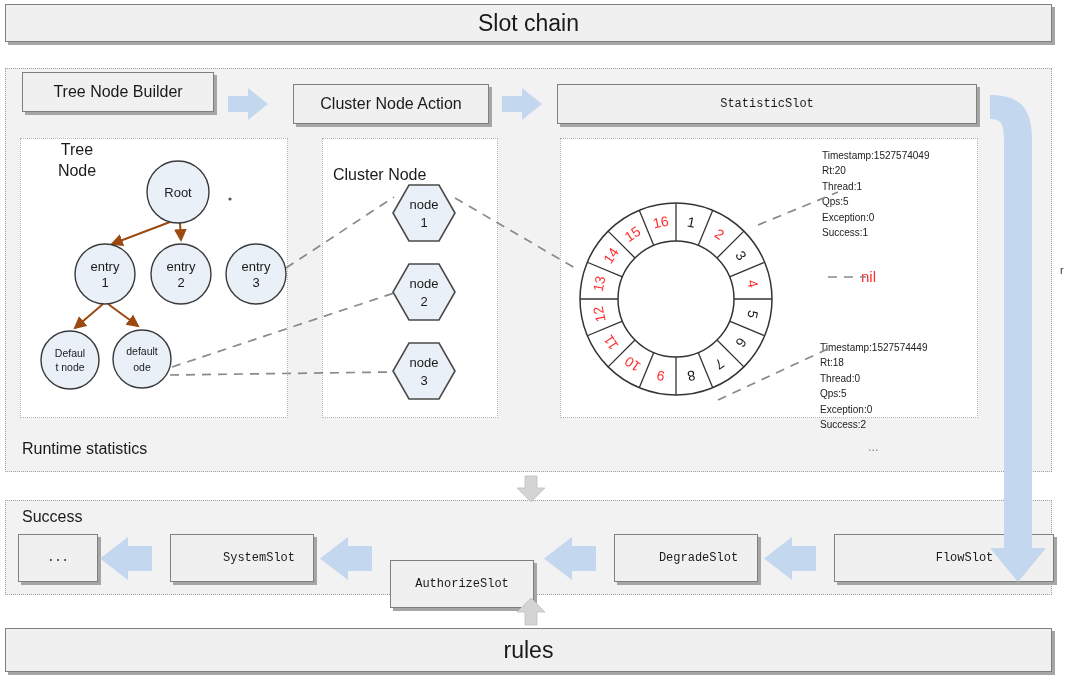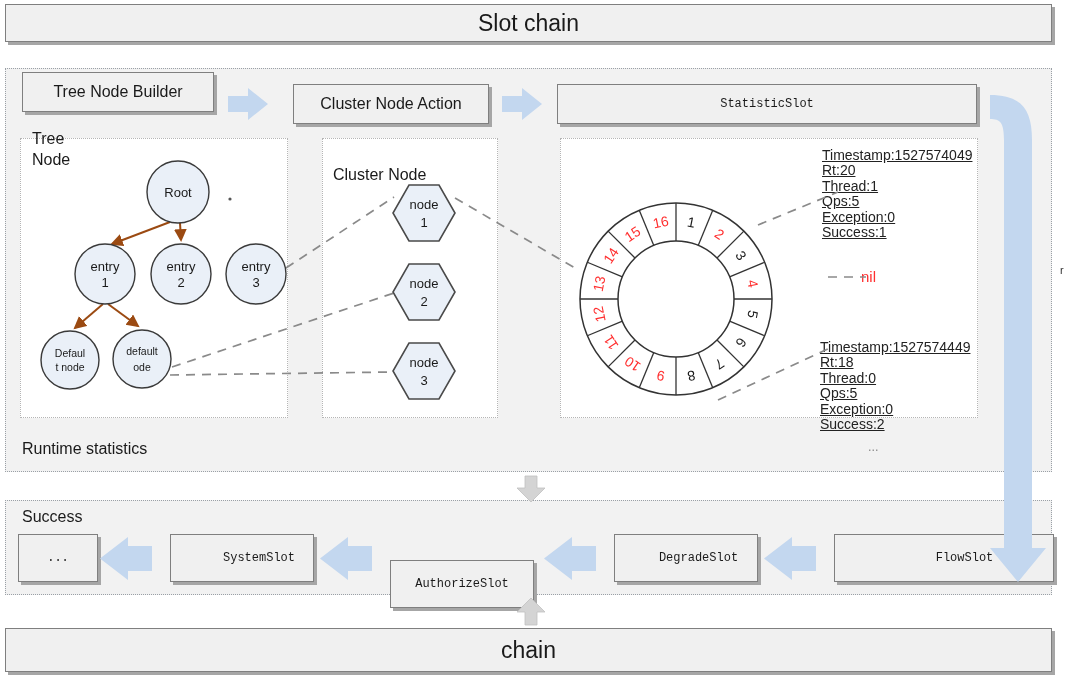--- a/index.html
+++ b/index.html
@@ -28,21 +28,21 @@
 
   
   svg.overlay{position:absolute;left:0;top:0;width:1070px;height:684px;
               pointer-events:none;overflow:visible;}
   .node-txt{font-family:"Liberation Sans","DejaVu Sans",sans-serif;
             font-size:13px;fill:#1a1a1a;text-anchor:middle;}
   .node-txt-sm{font-family:"Liberation Sans","DejaVu Sans",sans-serif;
             font-size:10.5px;fill:#1a1a1a;text-anchor:middle;}
   .ring-num{font-family:"Liberation Sans","DejaVu Sans",sans-serif;
             font-size:14px;text-anchor:middle;dominant-baseline:middle;}
-  .stat-txt{font-size:14px;line-height:15.4px;color:#222;text-decoration:underline;}
+  .stat-txt{font-size:10px;line-height:15.4px;color:#222;}
   .nil{color:#ff2f2f;font-size:15px;}
 </style>
 </head>
 <body>
 
 <div class="abs box3d title-bar" style="left:5px;top:4px;width:1047px;height:38px;">
   <span>Slot chain</span>
 </div>
 
 <div class="abs dotted-panel" style="left:5px;top:68px;width:1047px;height:404px;"></div>
@@ -54,21 +54,21 @@
   <span>Cluster Node Action</span>
 </div>
 <div class="abs box3d slotbox mono" style="left:557px;top:84px;width:420px;height:40px;">
   <span>StatisticSlot</span>
 </div>
 
 <div class="abs white-panel" style="left:20px;top:138px;width:268px;height:280px;"></div>
 <div class="abs white-panel" style="left:322px;top:138px;width:176px;height:280px;"></div>
 <div class="abs white-panel" style="left:560px;top:138px;width:418px;height:280px;"></div>
 
-<div class="abs lbl" style="left:32px;top:128px;width:90px;line-height:21px;">
+<div class="abs lbl" style="left:32px;top:139px;width:90px;line-height:21px;text-align:center;">
   <span>Tree</span><br>
   <span>Node</span>
 </div>
 <div class="abs lbl" style="left:333px;top:166px;">Cluster Node</div>
 
 <div class="abs lbl" style="left:22px;top:440px;">Runtime statistics</div>
 <div class="abs lbl-sm" style="left:868px;top:440px;color:#888;">...</div>
 
 <div class="abs stat-txt" style="left:822px;top:148px;width:160px;">
   <div>Timestamp:1527574049</div>
@@ -102,21 +102,21 @@
   <span>AuthorizeSlot</span>
 </div>
 <div class="abs box3d slotbox mono" style="left:614px;top:534px;width:144px;height:48px;padding-left:25px;">
   <span>DegradeSlot</span>
 </div>
 <div class="abs box3d slotbox mono" style="left:834px;top:534px;width:220px;height:48px;padding-left:41px;">
   <span>FlowSlot</span>
 </div>
 
 <div class="abs box3d title-bar" style="left:5px;top:628px;width:1047px;height:44px;">
-  <span>chain</span>
+  <span>rules</span>
 </div>
 
 <svg class="overlay" viewBox="0 0 1070 684">
   <defs>
     <marker id="brownArrow" markerWidth="7" markerHeight="7" refX="5.4" refY="3.2" orient="auto" markerUnits="strokeWidth">
       <path d="M0,0 L6.4,3.2 L0,6.4 z" fill="#9b4a12"></path>
     </marker>
   </defs>
 
   <g>

